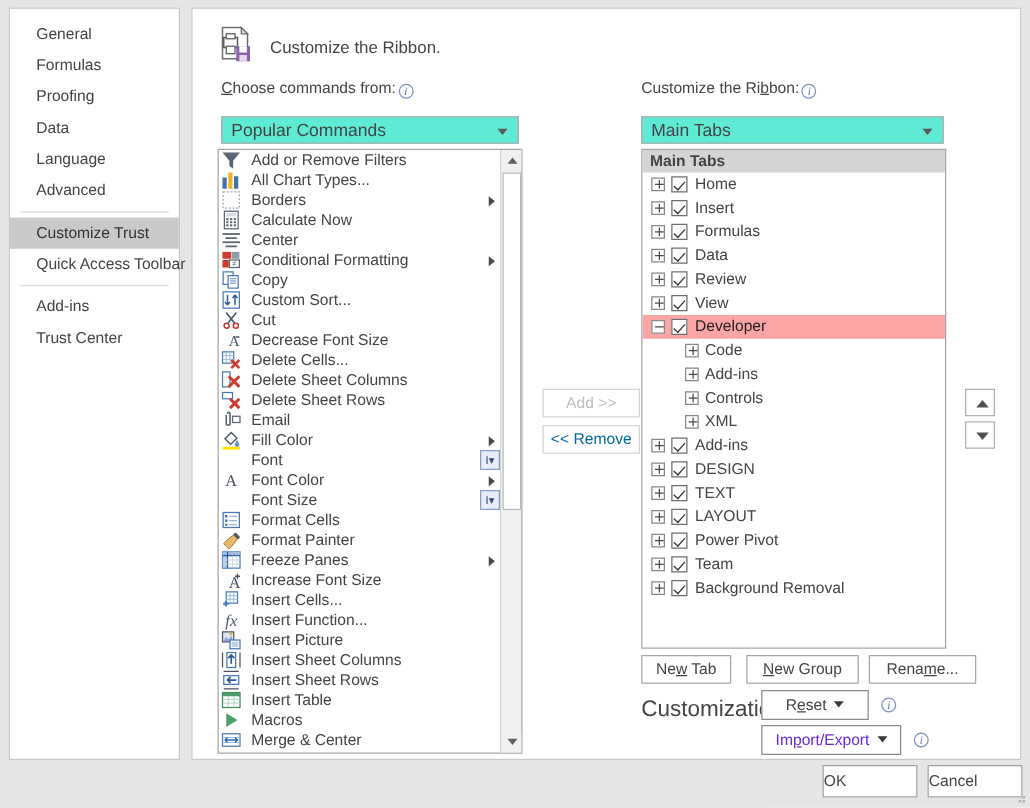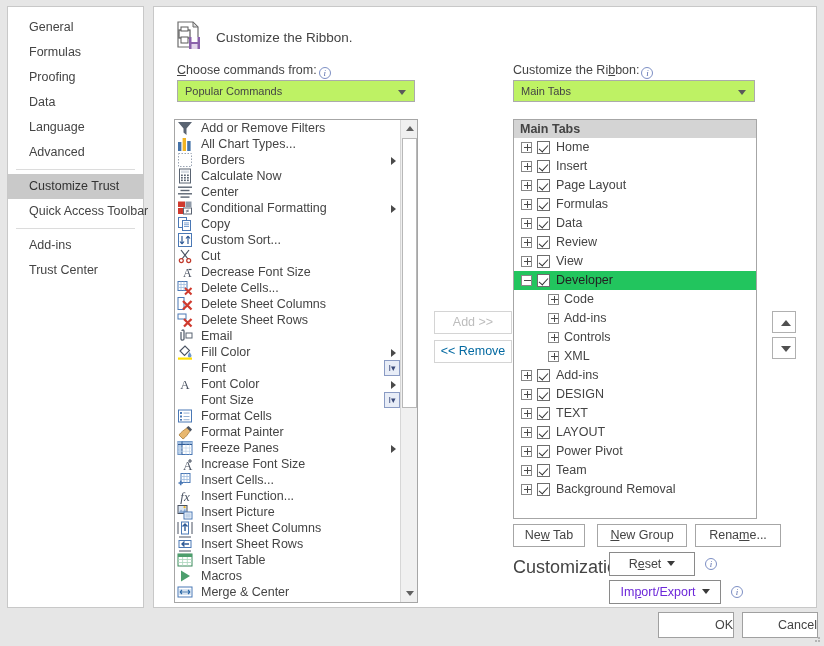--- a/index.html
+++ b/index.html
@@ -91,26 +91,27 @@
     font-style: italic;
     font-family: "Liberation Serif", serif;
     vertical-align: -2px;
     margin-left: 2px;
   }
 
   
   .combo {
     position: absolute;
     height: 22px;
-    background: #bef264;
+    background: #5eead4;
     border: 1px solid #ababab;
-    font-size: 11px;
+    font-size: 14px;
     color: #444444;
     line-height: 20px;
     padding-left: 7px;
+    margin-top: 13px;
   }
   #combo-left  { left: 23px;  top: 73px; width: 238px; }
   #combo-right { left: 359px; top: 73px; width: 242px; }
   .combo .caret {
     position: absolute;
     right: 8px; top: 9px;
     width: 0; height: 0;
     border-left: 4px solid transparent;
     border-right: 4px solid transparent;
     border-top: 5px solid #5a5a5a;
@@ -235,21 +236,21 @@
   .tree-row {
     position: relative;
     height: 19px;
     line-height: 19px;
     display: flex;
     align-items: center;
     font-size: 12.5px;
     color: #444444;
     white-space: nowrap;
   }
-  .tree-row.selected { background: #22c55e; color: #222222; }
+  .tree-row.selected { background: #fca5a5; color: #222222; }
   .tree-row.child { padding-left: 34px; }
   .expander {
     width: 11px; height: 11px;
     border: 1px solid #878787;
     background: #ffffff;
     margin-left: 7px;
     margin-right: 5px;
     position: relative;
     flex: 0 0 11px;
   }
@@ -363,21 +364,21 @@
 
   
   .foot-btn {
     position: absolute;
     top: 612px;
     width: 76px; height: 26px;
     border: 1px solid #a0a0a0;
     background: #ffffff;
     color: #444444;
     font-size: 12.5px;
-    text-align: right;
+    text-align: left;
     line-height: 24px;
   }
   #btn-ok     { left: 658px; }
   #btn-cancel { left: 742px; }
 
   
   #grip {
     position: absolute;
     right: 3px; bottom: 3px;
     width: 10px; height: 10px;
@@ -727,25 +728,20 @@
             <span>Home</span>
           </div>
           <div class="tree-row">
             <span class="expander plus"></span>
             <span class="tchk"></span>
             <span>Insert</span>
           </div>
           <div class="tree-row">
             <span class="expander plus"></span>
             <span class="tchk"></span>
-            <span>Page Layout</span>
-          </div>
-          <div class="tree-row">
-            <span class="expander plus"></span>
-            <span class="tchk"></span>
             <span>Formulas</span>
           </div>
           <div class="tree-row">
             <span class="expander plus"></span>
             <span class="tchk"></span>
             <span>Data</span>
           </div>
           <div class="tree-row">
             <span class="expander plus"></span>
             <span class="tchk"></span>

